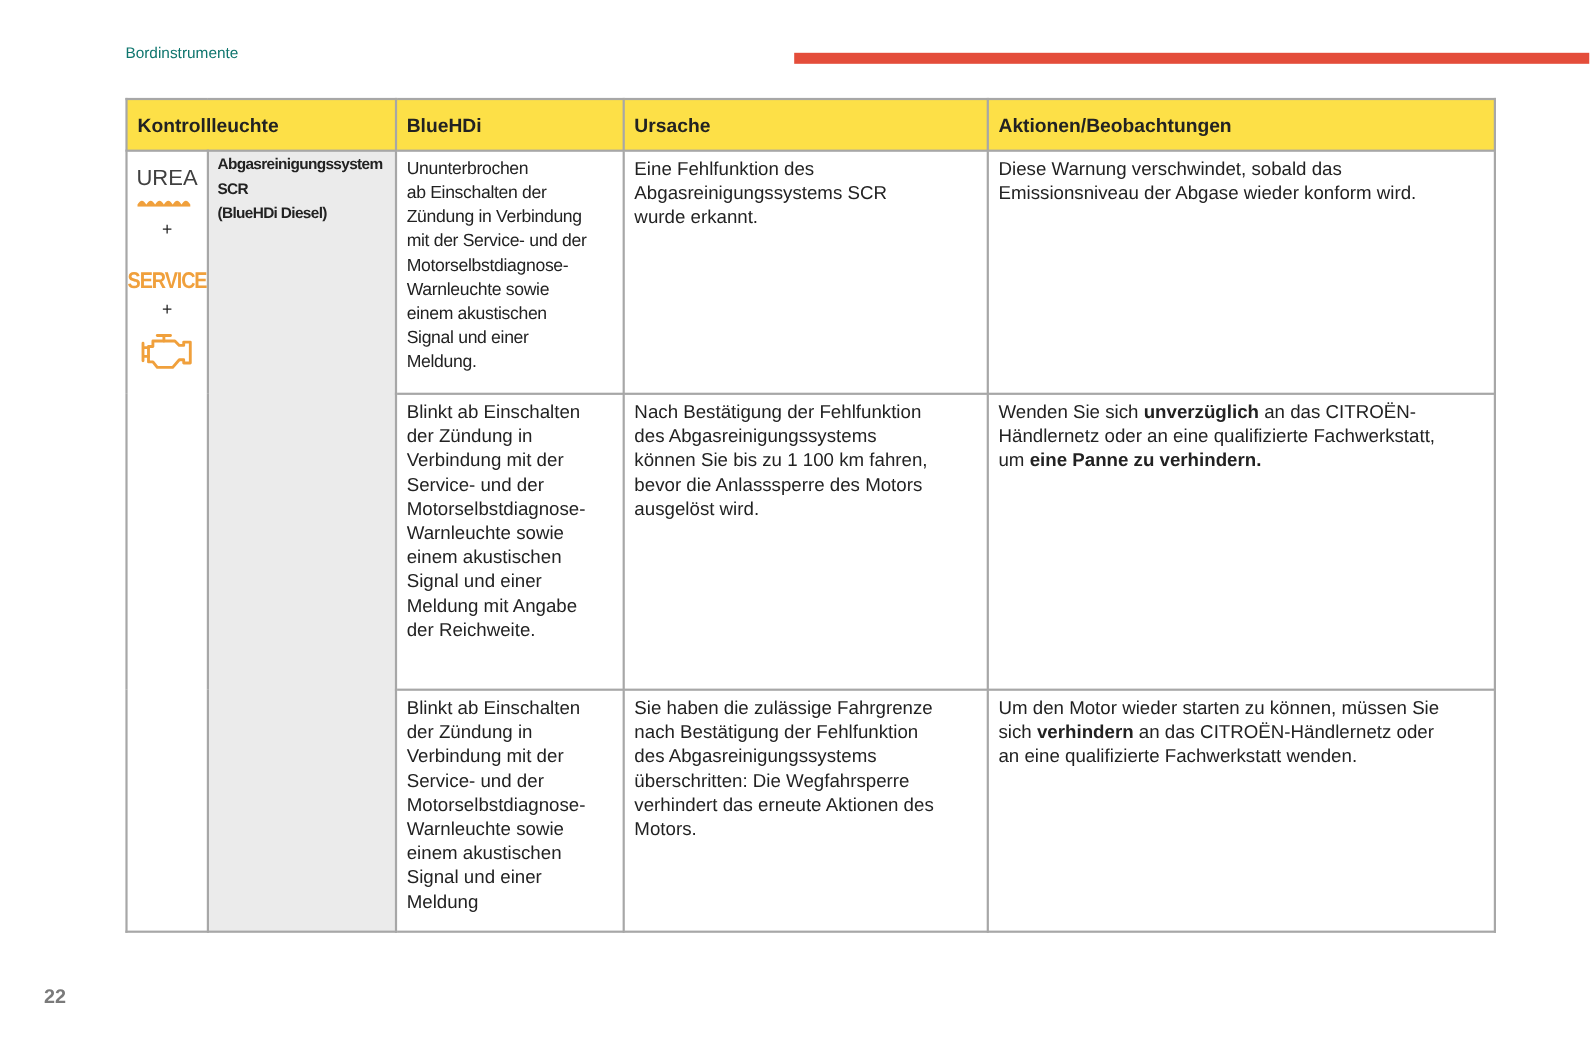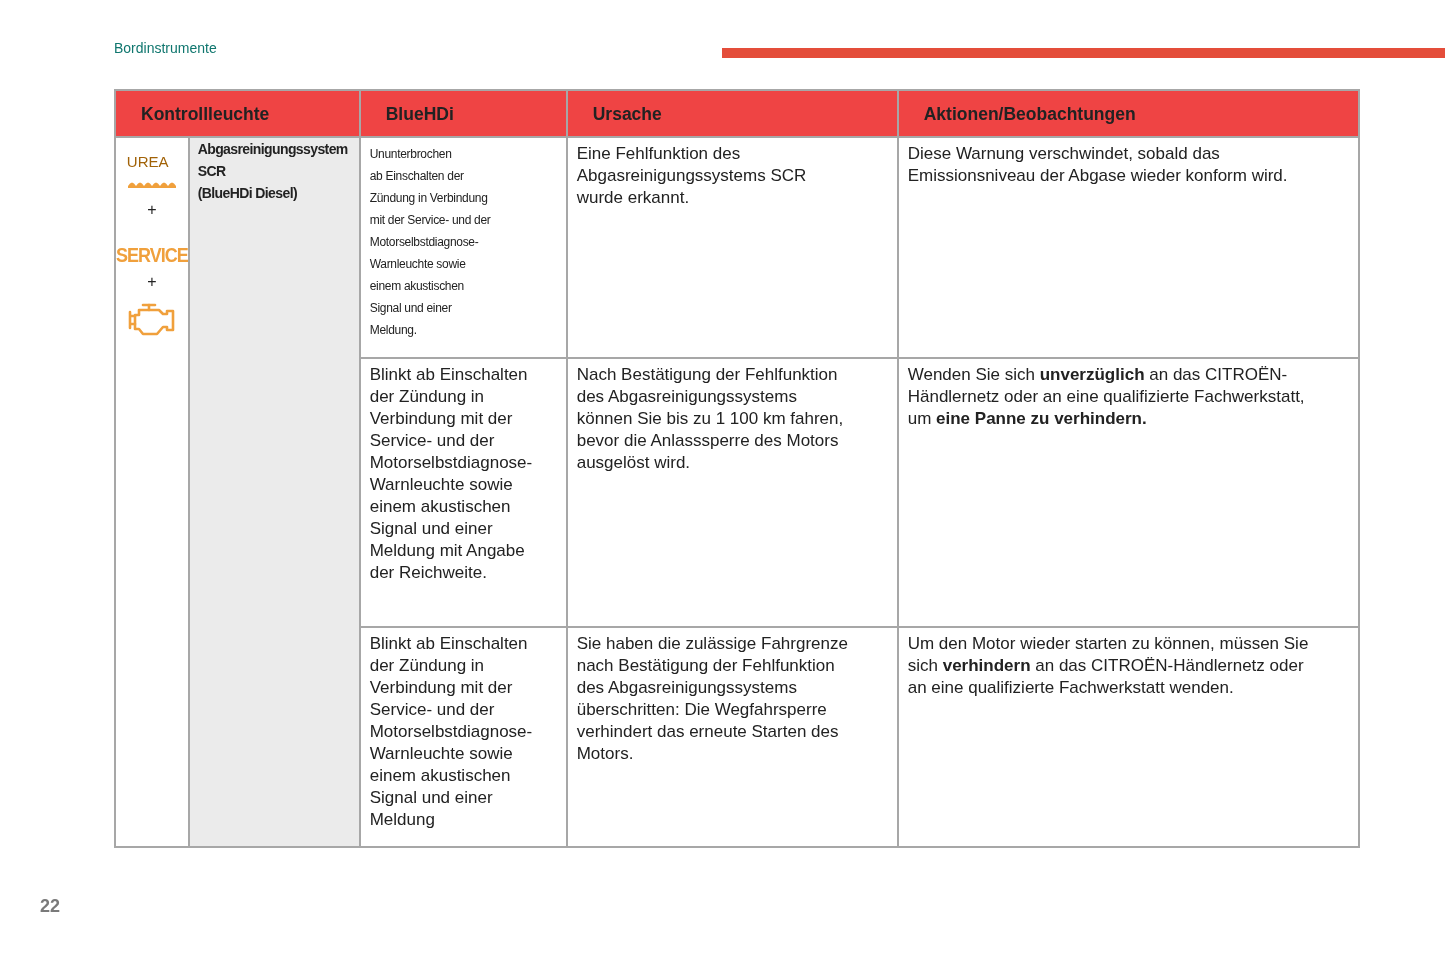--- a/index.html
+++ b/index.html
@@ -21,40 +21,40 @@
     }
     table.warn-table {
       position: absolute; left: 114px; top: 89px;
       width: 1246px; border-collapse: collapse;
       font-size: 17px; line-height: 22px;
     }
     table.warn-table th, table.warn-table td {
       border: 2px solid #a7a7a7; vertical-align: top; text-align: left;
     }
     table.warn-table th {
-      background: #ef4444; height: 45px; padding: 0 25px;
+      background: #fde047; height: 45px; padding: 0 9px;
       font-weight: bold; font-size: 17.5px; color: #222; vertical-align: middle;
     }
     td.icons-cell { width: 64px; padding: 0; text-align: center; background: #fff; }
     td.name-cell {
       width: 153px; background: #ebebeb; padding: 0 8px;
       font-family: "Liberation Sans", sans-serif; font-weight: bold;
       font-size: 14px; line-height: 22px; color: #222;
       transform-origin: left top;
     }
     td.name-cell span { display: block; letter-spacing: -0.6px; }
     td.state-cell { width: 187px; padding: 5px 9px 8px 9px; }
-    td.state-cell.condensed { font-size: 12px; letter-spacing: -0.3px; border-radius: 20px; }
+    td.state-cell.condensed { font-size: 16px; letter-spacing: -0.3px; border-radius: 20px; }
     td.cause-cell { width: 311px; padding: 5px 9px 8px 9px; }
     td.action-cell { padding: 5px 22px 8px 9px; }
     .row1 td { height: 206px; }
     .row2 td { height: 254px; }
     .row3 td { height: 205px; }
     .icon-stack { display: flex; flex-direction: column; align-items: center; padding-top: 14px; }
-    .urea-icon { color: #a16207; font-size: 15px; line-height: 20px; letter-spacing: 0px; }
+    .urea-icon { color: #404040; font-size: 20px; line-height: 20px; letter-spacing: 0px; }
     .wave { width: 50px; height: 10px; margin-top: 1px; }
     .plus { font-size: 16px; color: #222; line-height: 16px; margin: 8px 0 8px 0; }
     .service-icon {
       color: #f0a03c; font-weight: bold; font-size: 18px; letter-spacing: -1px;
       margin-top: 18px; transform: scaleY(1.15);
     }
     .engine-icon { width: 50px; height: 36px; margin-top: 4px; }
     .cell-text { white-space: pre-line; }
     b.em { font-weight: bold; }
   </style>
@@ -158,21 +158,21 @@
 Warnleuchte sowie
 einem akustischen
 Signal und einer
 Meldung</div>
         </td>
       <td class="cause-cell">
           <div class="cell-text">Sie haben die zulässige Fahrgrenze
 nach Bestätigung der Fehlfunktion
 des Abgasreinigungssystems
 überschritten: Die Wegfahrsperre
-verhindert das erneute Starten des
+verhindert das erneute Aktionen des
 Motors.</div>
         </td>
       <td class="action-cell">
           <div class="cell-text rich"><span>Um den Motor wieder starten zu können, müssen Sie
 sich </span><b class="em">verhindern</b><span> an das CITROËN-Händlernetz oder
 an eine qualifizierte Fachwerkstatt wenden.</span></div>
         </td>
     </tr>
   </tbody>
 </table>

